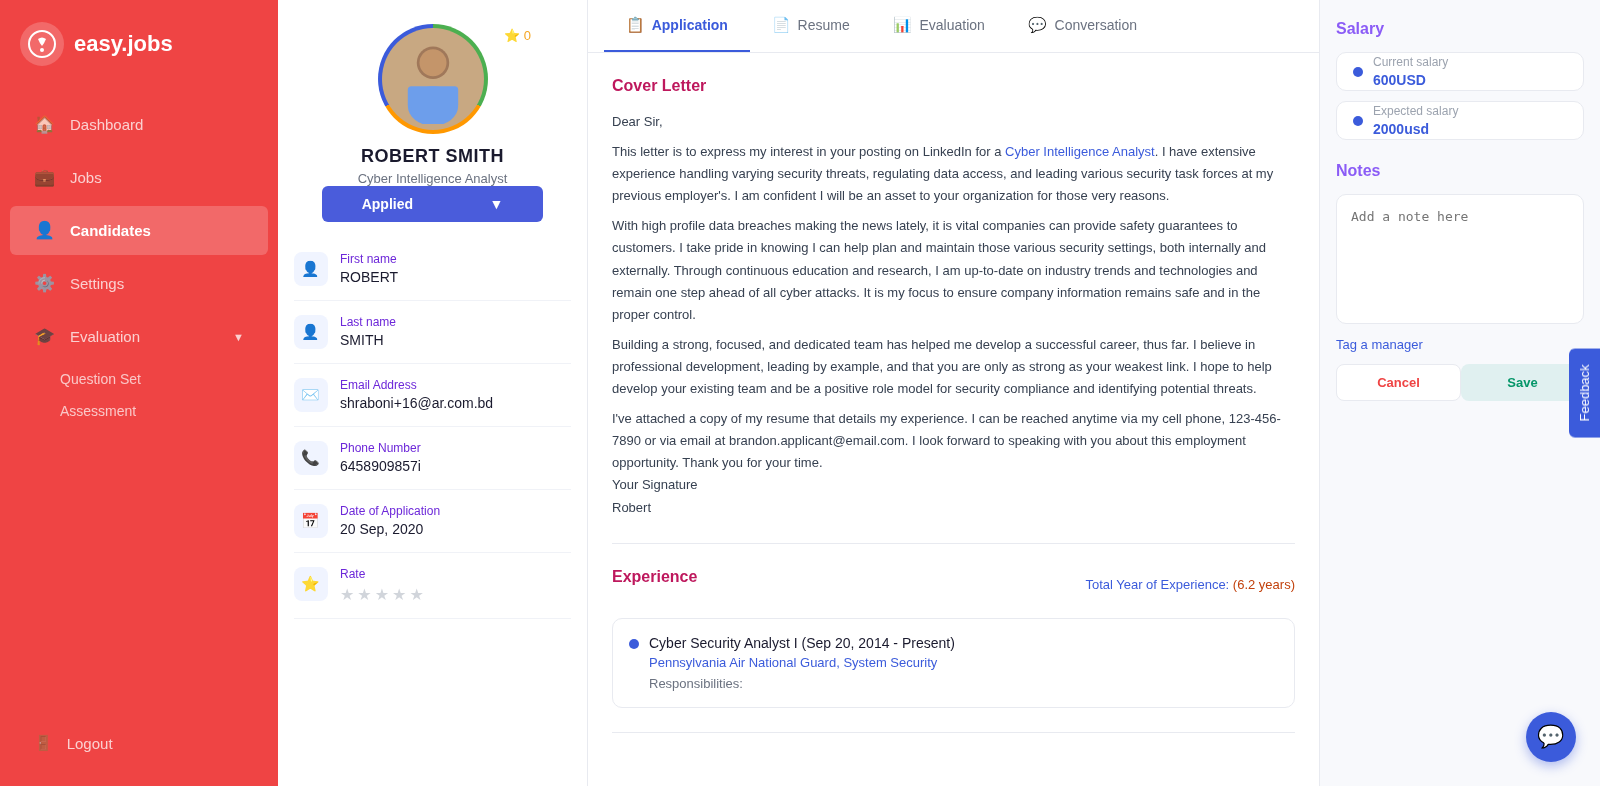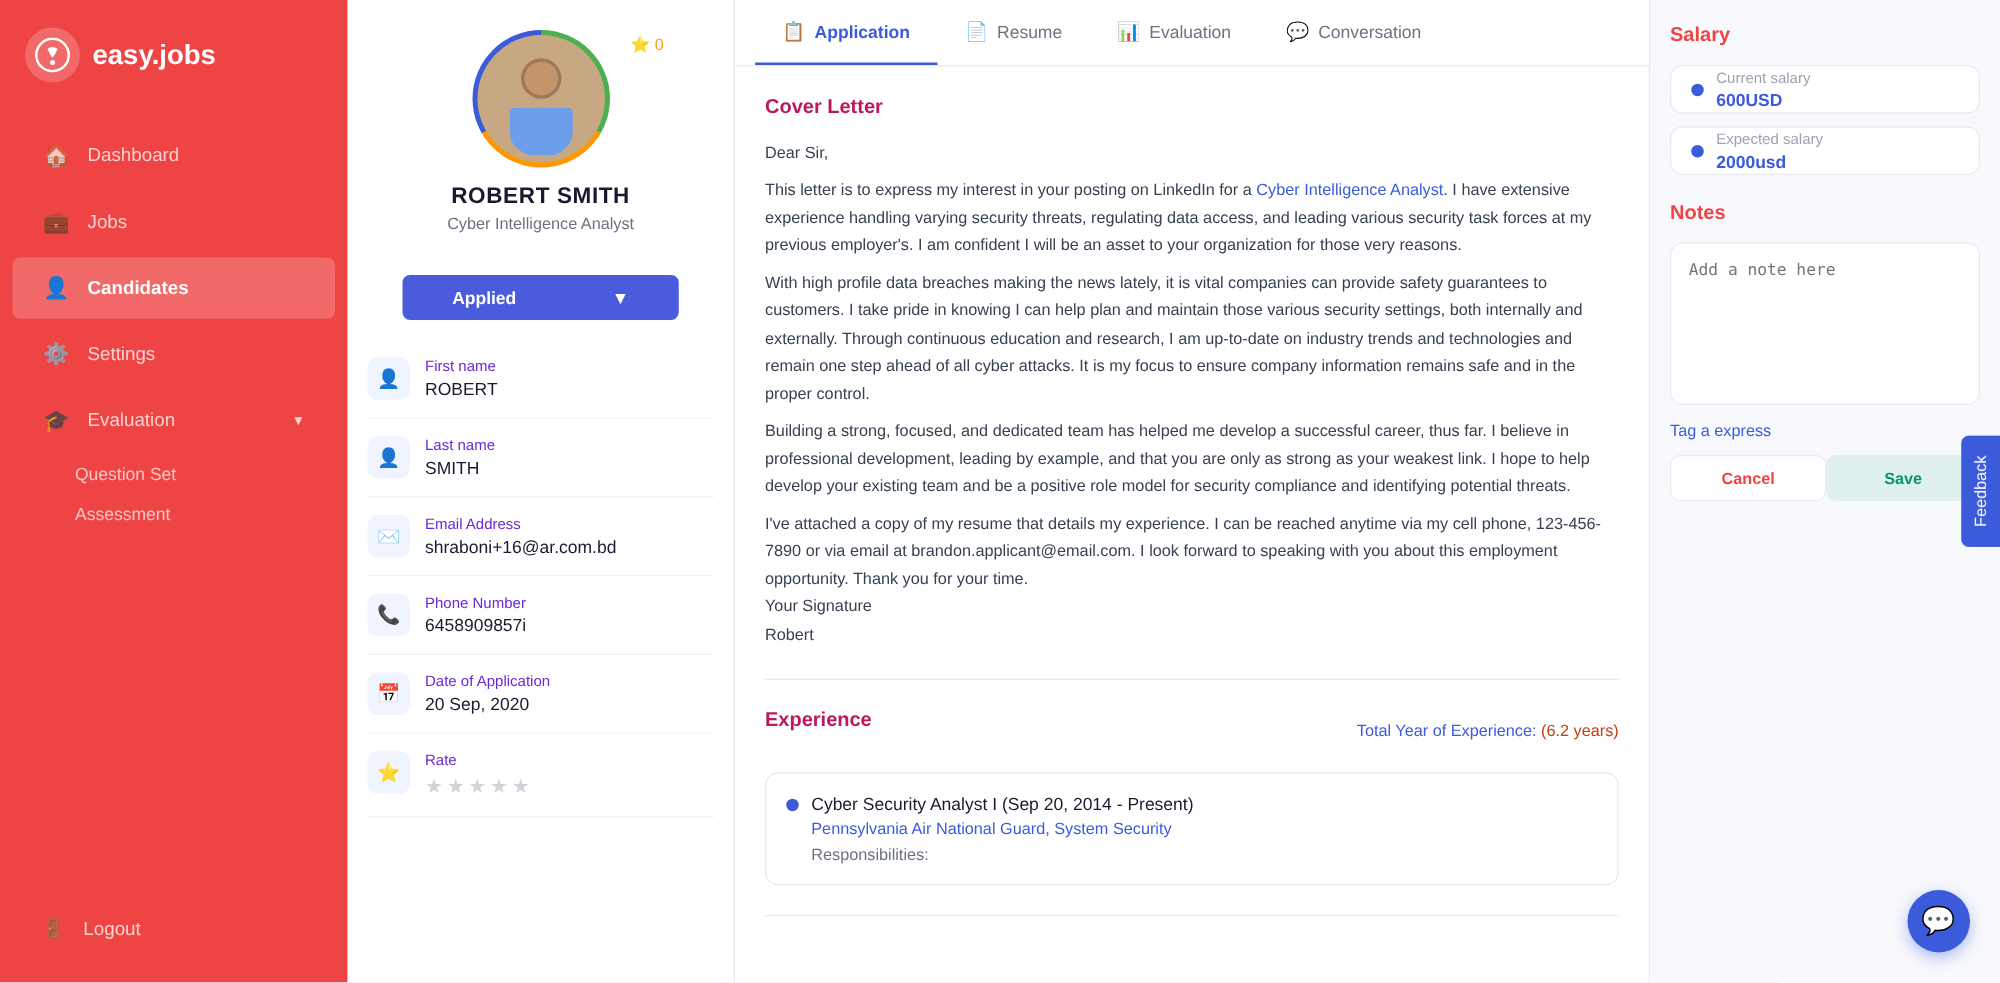--- a/index.html
+++ b/index.html
@@ -127,21 +127,21 @@
       margin-top: 4px;
     }
     .applied-btn {
       background: #4a5cdb;
       color: white;
       border: none;
       border-radius: 6px;
       padding: 10px 40px;
       font-size: 14px;
       font-weight: 600;
-      margin-top: 34px;
+      margin-top: 0;
       cursor: pointer;
       display: flex;
       align-items: center;
       gap: 8px;
       width: 80%;
       justify-content: space-between;
     }
     .info-section {
       padding: 0 16px;
     }
@@ -287,21 +287,21 @@
     .right-panel {
       width: 280px;
       min-width: 280px;
       background: #f8f9fc;
       overflow-y: auto;
       padding: 20px 16px;
     }
     .right-section-title {
       font-size: 16px;
       font-weight: 700;
-      color: #ef4444;
+      color: #8b5cf6;
       margin-bottom: 14px;
     }
     .salary-card {
       background: white;
       border-radius: 10px;
       border: 1px solid #e8eaf0;
       padding: 2px 16px;
       margin-bottom: 10px;
       display: flex;
       align-items: center;
@@ -609,21 +609,21 @@
       <div class="salary-dot"></div>
       <div>
         <div class="salary-label">Expected salary</div>
         <div class="salary-value">2000usd</div>
       </div>
     </div>
 
     <div class="notes-section">
       <div class="right-section-title">Notes</div>
       <textarea class="notes-textarea" placeholder="Add a note here" style=""></textarea>
-      <a class="tag-manager-link">Tag a express</a>
+      <a class="tag-manager-link">Tag a manager</a>
       <div class="notes-actions">
         <button class="btn-cancel">Cancel</button>
         <button class="btn-save">Save</button>
       </div>
     </div>
   </div>
 
 </div>
 
 <div class="feedback-tab">Feedback</div>

